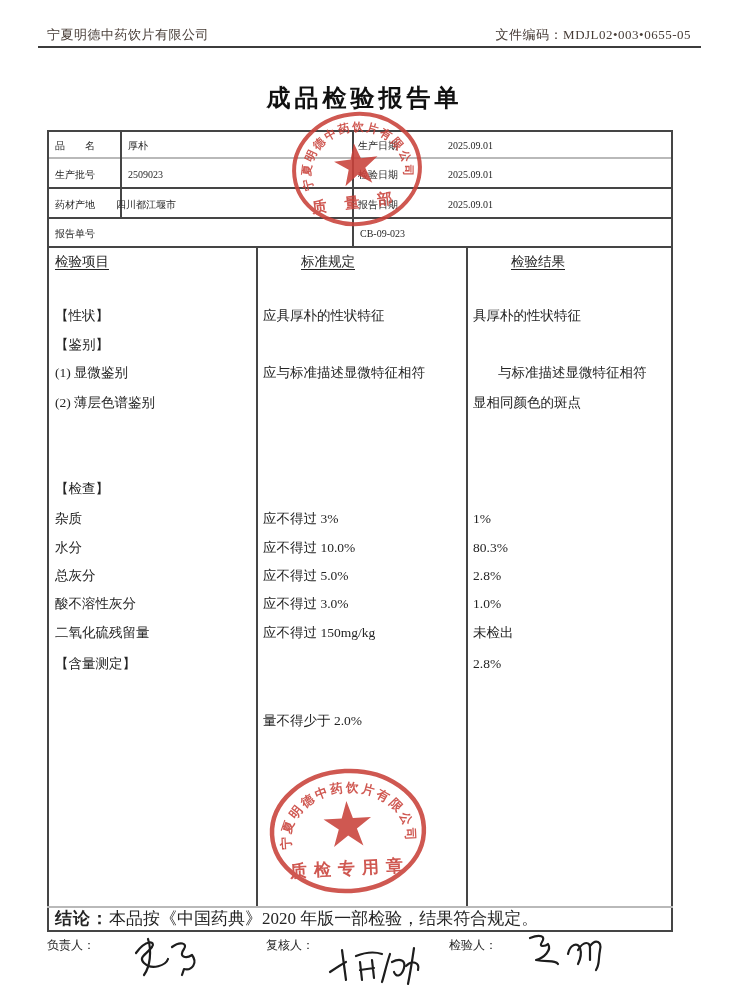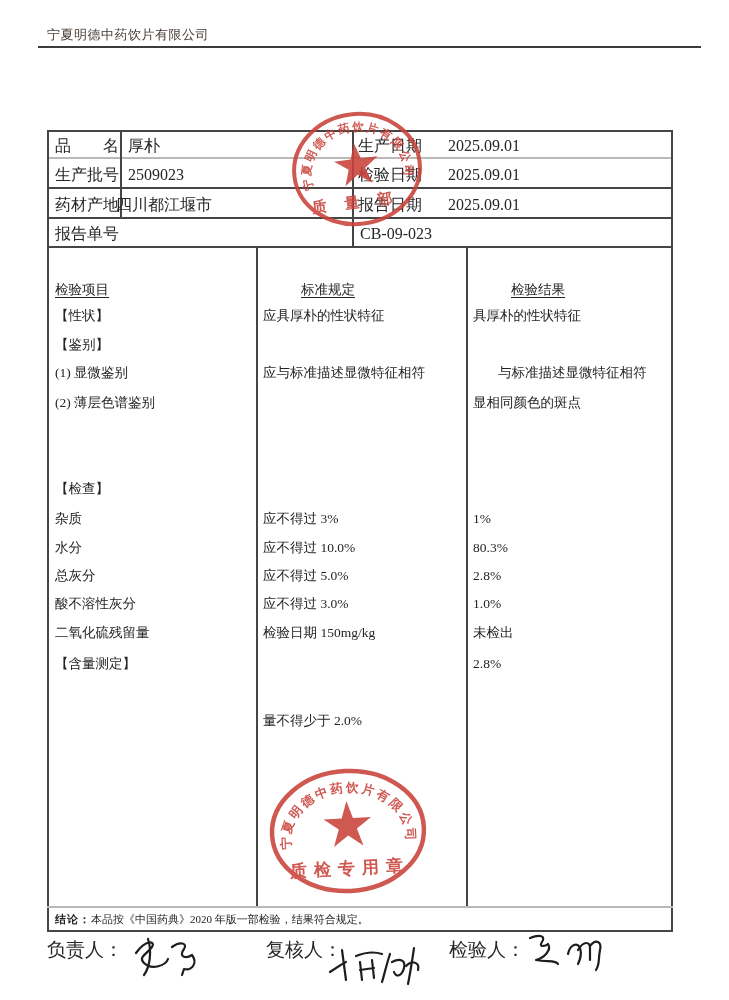--- a/index.html
+++ b/index.html
@@ -4,40 +4,42 @@
 <style>
   html,body{margin:0;padding:0;background:#888;}
   .page{position:relative;width:729px;height:1000px;background:#ffffff;overflow:hidden;
         font-family:"Liberation Serif","DejaVu Serif",serif;color:#262626;}
   .abs{position:absolute;white-space:nowrap;}
   .hline,.vline{position:absolute;background:#454545;}
   .lightline{position:absolute;background:#b9b9b9;}
   .hdr{font-size:13px;color:#463b35;letter-spacing:.5px;}
   .title{left:0;right:0;text-align:center;top:82px;font-size:24px;font-weight:bold;
          letter-spacing:4px;color:#101010;}
-  .cell{font-size:16px;line-height:17px;}
+  .cell{font-size:10px;line-height:17px;}
   .tl{position:absolute;font-size:13.5px;line-height:16px;white-space:nowrap;color:#242424;}
-  .colhead{text-decoration:underline;text-underline-offset:3px;margin-top:28px;}
-  .concl{font-size:11px;}
+  .colhead{text-decoration:underline;text-underline-offset:3px;}
+  .concl{font-size:17px;}
   .concl b{letter-spacing:1px;}
-  .signer{font-size:19px;}
+  .signer{font-size:12px;}
   .stamp{position:absolute;opacity:.88;pointer-events:none;}
   .stamp text{fill:#c9413a;font-family:"Liberation Sans","DejaVu Sans",sans-serif;}
   .stamp .ring{fill:none;stroke:#c9413a;}
   .stamp .star{fill:#c9413a;}
   .sig path{stroke:#1d1d1d;stroke-width:2.2;fill:none;stroke-linecap:round;stroke-linejoin:round;}
 </style>
 </head>
 <body>
 
 <div class="page">
 
   <div class="abs hdr" style="left:47px;top:26px">宁夏明德中药饮片有限公司</div>
+  <div class="abs hdr" style="right:38px;top:26px">文件编码：MDJL02•003•0655-05</div>
   <div class="abs" style="left:38px;top:46px;width:663px;height:2px;background:#3c3c3c"></div>
 
+  <div class="abs title">成品检验报告单</div>
 
   <div class="hline" style="left:47px;top:130px;width:626px;height:2px"></div>
   <div class="lightline" style="left:47px;top:157px;width:626px;height:2px"></div>
   <div class="hline" style="left:47px;top:187px;width:626px;height:1.5px"></div>
   <div class="hline" style="left:47px;top:217px;width:626px;height:1.5px"></div>
   <div class="hline" style="left:47px;top:246px;width:626px;height:2px"></div>
   <div class="vline" style="left:47px;top:130px;width:2px;height:802px"></div>
   <div class="vline" style="left:671px;top:130px;width:2px;height:802px"></div>
   <div class="vline" style="left:120px;top:130px;width:1.5px;height:88px"></div>
   <div class="vline" style="left:352px;top:130px;width:1.5px;height:117px"></div>
@@ -94,21 +96,21 @@
 
   <div class="tl" style="left:55px;top:568px">总灰分</div>
   <div class="tl" style="left:263px;top:568px">应不得过 5.0%</div>
   <div class="tl" style="left:473px;top:568px">2.8%</div>
 
   <div class="tl" style="left:55px;top:596px">酸不溶性灰分</div>
   <div class="tl" style="left:263px;top:596px">应不得过 3.0%</div>
   <div class="tl" style="left:473px;top:596px">1.0%</div>
 
   <div class="tl" style="left:55px;top:625px">二氧化硫残留量</div>
-  <div class="tl" style="left:263px;top:625px">检验日期 150mg/kg</div>
+  <div class="tl" style="left:263px;top:625px">应不得过 150mg/kg</div>
   <div class="tl" style="left:473px;top:625px">未检出</div>
 
   <div class="tl" style="left:55px;top:656px">【含量测定】</div>
   <div class="tl" style="left:263px;top:713px">量不得少于 2.0%</div>
   <div class="tl" style="left:473px;top:656px">2.8%</div>
 
   <div class="tl concl" style="left:55px;top:911px"><b>结论：</b><span>本品按《中国药典》2020 年版一部检验，结果符合规定。</span></div>
 
   <div class="abs signer" style="left:47px;top:937px">负责人：</div>
   <div class="abs signer" style="left:266px;top:937px">复核人：</div>

